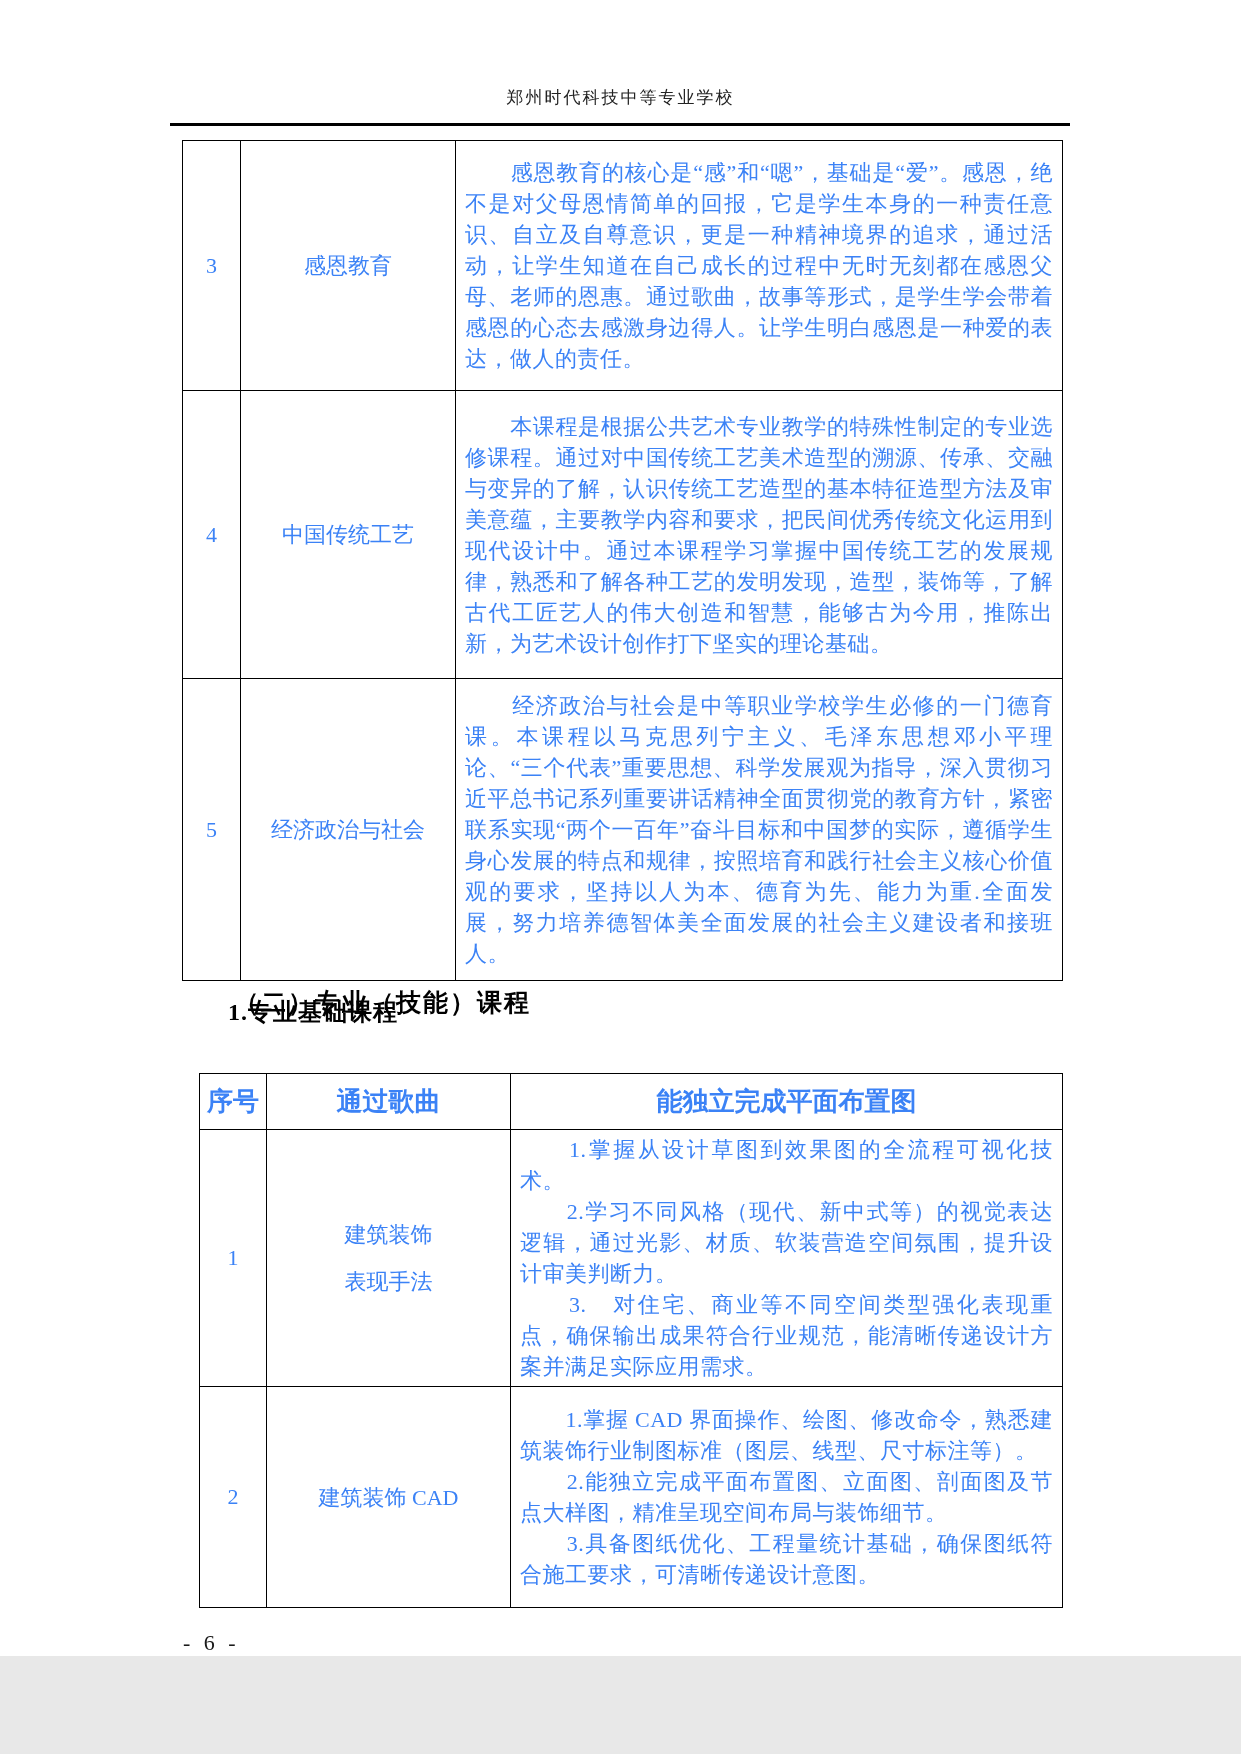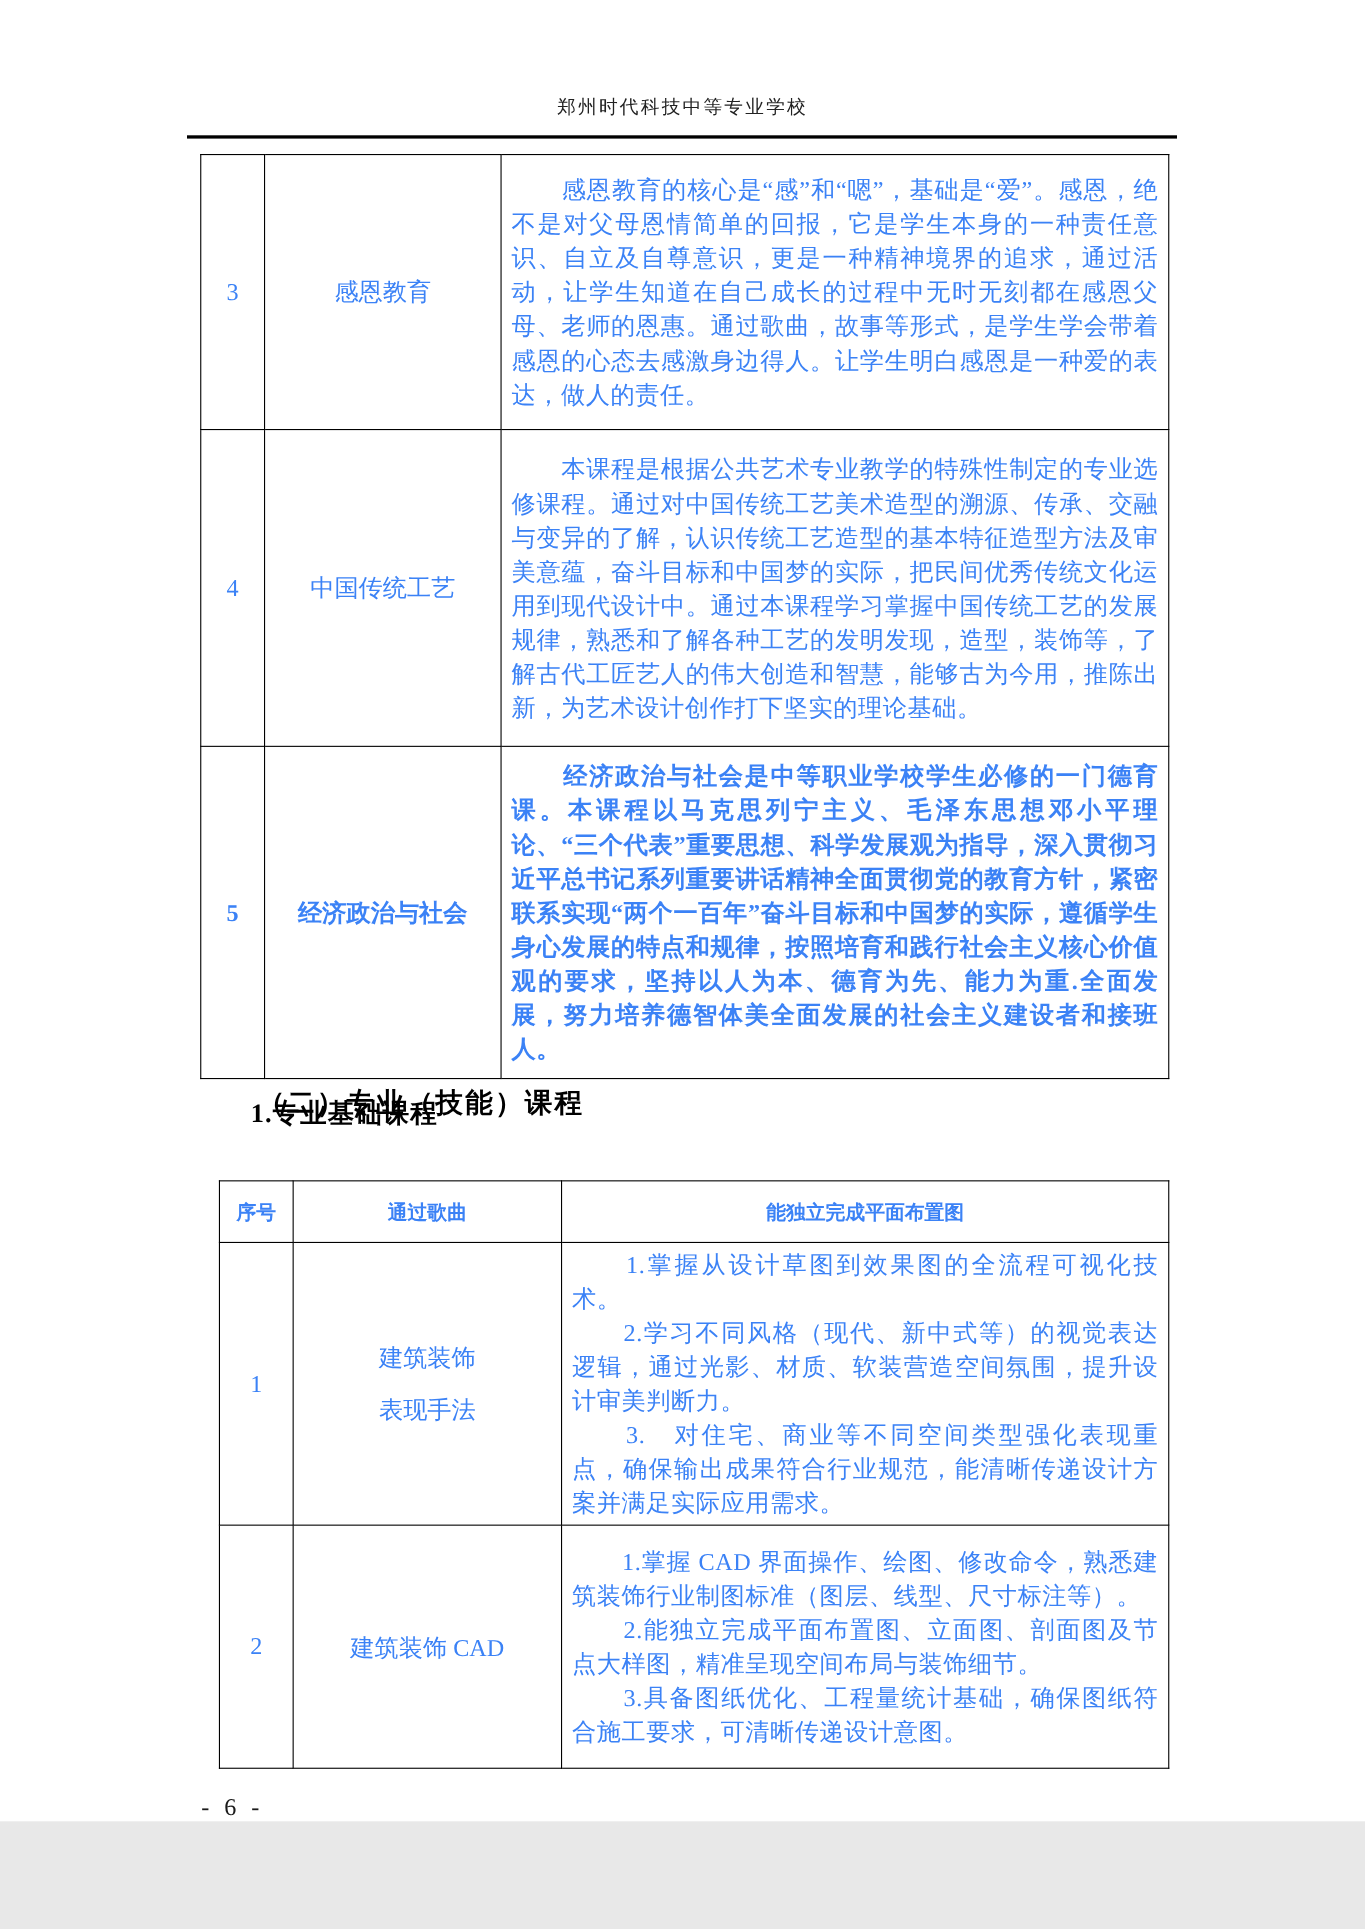--- a/index.html
+++ b/index.html
@@ -51,21 +51,21 @@
     letter-spacing:0.5px;
     padding:4px 9px;
   }
   
   .tbl1{ top:140px; left:182px; width:880px; }
   .tbl1 .c1{ width:58px; }
   .tbl1 .c2{ width:215px; }
   .tbl1 .c3{ width:607px; }
   .tbl1 tr:nth-child(1) td{ height:241px; }
   .tbl1 tr:nth-child(2) td{ height:279px; }
-  .tbl1 tr:nth-child(3) td{ height:293px;font-weight:bold; }
+  .tbl1 tr:nth-child(3) td{ height:293px; }
   
   .sec-heading{
     position:absolute;
     top:986px; left:214px;
     font-size:25px;
     font-weight:bold;
     letter-spacing:2px;
     color:#000;
     margin-left:20px;
   }
@@ -79,21 +79,21 @@
   }
   
   .tbl2{ top:1073px; left:199px; width:863px; }
   .tbl2 .c1{ width:67px; }
   .tbl2 .c2{ width:244px; }
   .tbl2 .c3{ width:552px; }
   .tbl2 thead th{
     height:53px;
     font-weight:bold;
     text-align:center;
-    font-size:18px;
+    font-size:26px;
   }
   .tbl2 tbody tr:nth-child(1) td{ height:212px; }
   .tbl2 tbody tr:nth-child(2) td{ height:212px; }
   .page-number{
     position:absolute;
     top:1630px; left:183px;
     font-size:22px;
     letter-spacing:4px;
     color:#1a1a1a;
   }
@@ -114,21 +114,21 @@
       </colgroup>
     <tbody>
       <tr>
         <td class="no">3</td>
         <td class="course">感恩教育</td>
         <td class="content">　　感恩教育的核心是“感”和“嗯”，基础是“爱”。感恩，绝不是对父母恩情简单的回报，它是学生本身的一种责任意识、自立及自尊意识，更是一种精神境界的追求，通过活动，让学生知道在自己成长的过程中无时无刻都在感恩父母、老师的恩惠。通过歌曲，故事等形式，是学生学会带着感恩的心态去感激身边得人。让学生明白感恩是一种爱的表达，做人的责任。</td>
       </tr>
       <tr>
         <td class="no">4</td>
         <td class="course">中国传统工艺</td>
-        <td class="content">　　本课程是根据公共艺术专业教学的特殊性制定的专业选修课程。通过对中国传统工艺美术造型的溯源、传承、交融与变异的了解，认识传统工艺造型的基本特征造型方法及审美意蕴，奋斗目标和中国梦的实际，把民间优秀传统文化运用到现代设计中。通过本课程学习掌握中国传统工艺的发展规律，熟悉和了解各种工艺的发明发现，造型，装饰等，了解古代工匠艺人的伟大创造和智慧，能够古为今用，推陈出新，为艺术设计创作打下坚实的理论基础。</td>
+        <td class="content">　　本课程是根据公共艺术专业教学的特殊性制定的专业选修课程。通过对中国传统工艺美术造型的溯源、传承、交融与变异的了解，认识传统工艺造型的基本特征造型方法及审美意蕴，主要教学内容和要求，把民间优秀传统文化运用到现代设计中。通过本课程学习掌握中国传统工艺的发展规律，熟悉和了解各种工艺的发明发现，造型，装饰等，了解古代工匠艺人的伟大创造和智慧，能够古为今用，推陈出新，为艺术设计创作打下坚实的理论基础。</td>
       </tr>
       <tr>
         <td class="no">5</td>
         <td class="course">经济政治与社会</td>
         <td class="content">　　经济政治与社会是中等职业学校学生必修的一门德育课。本课程以马克思列宁主义、毛泽东思想邓小平理论、“三个代表”重要思想、科学发展观为指导，深入贯彻习近平总书记系列重要讲话精神全面贯彻党的教育方针，紧密联系实现“两个一百年”奋斗目标和中国梦的实际，遵循学生身心发展的特点和规律，按照培育和践行社会主义核心价值观的要求，坚持以人为本、德育为先、能力为重.全面发展，努力培养德智体美全面发展的社会主义建设者和接班人。</td>
       </tr>
     </tbody>
   </table>
 
   <div class="sec-heading">（二）专业（技能）课程</div>

